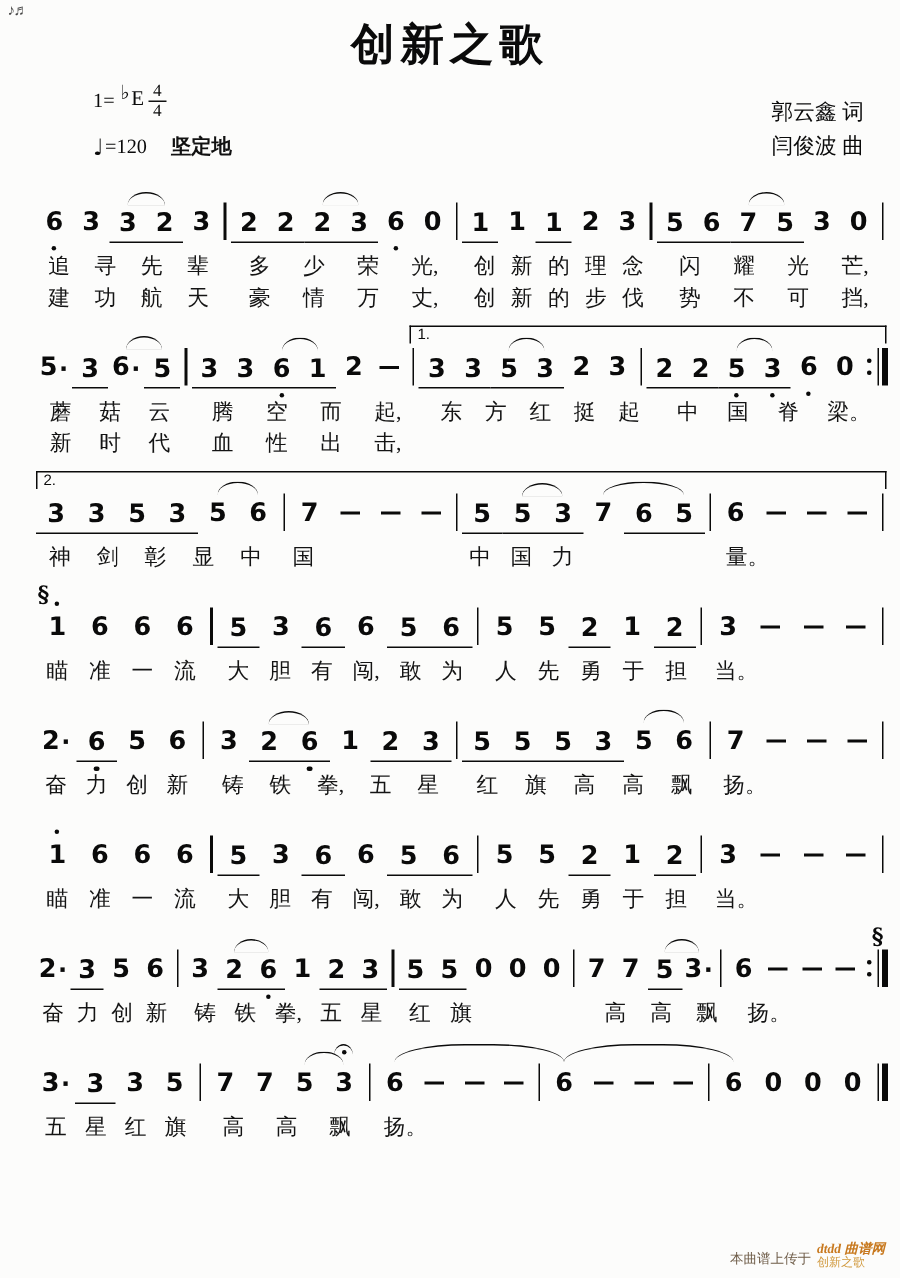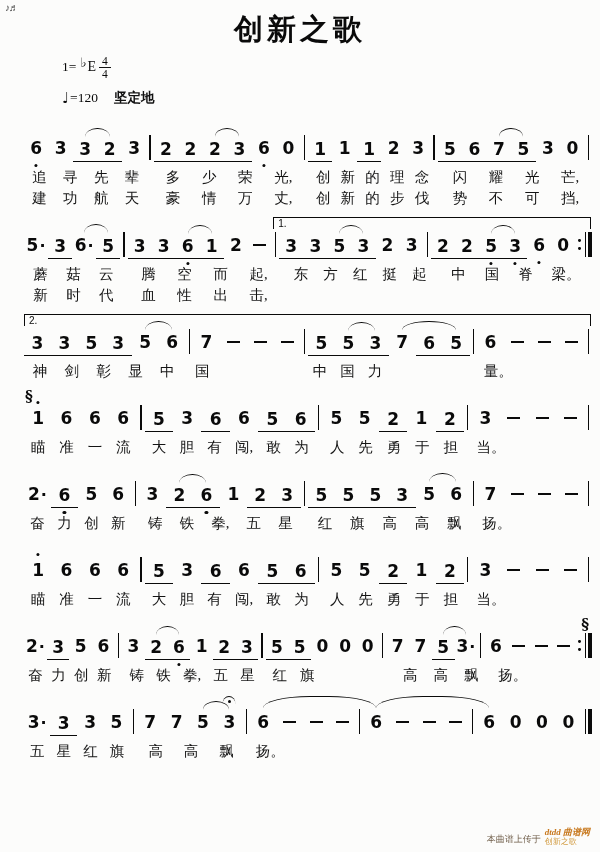--- a/index.html
+++ b/index.html
@@ -76,20 +76,24 @@
         <span class="frac">
           <b class="num">4</b>
           <b class="den">4</b>
         </span>
     </div>
     <div class="tempo">
       <span class="qnote">♩</span>
         <span>=120</span>
         <span class="expr">坚定地</span>
     </div>
+    <div class="credits">
+      <div>郭云鑫 词</div>
+      <div>闫俊波 曲</div>
+    </div>
   </div>
   <div id="score">
       <div class="line">
         <div class="notes-row">
           <div class="measure" style="flex: 5 0 0px;">
             <span class="note" style="flex: 1 0 0px;">
               <span class="ch">6</span>
               <span class="lo"></span>
             </span>
             <span class="note" style="flex: 1 0 0px;">

